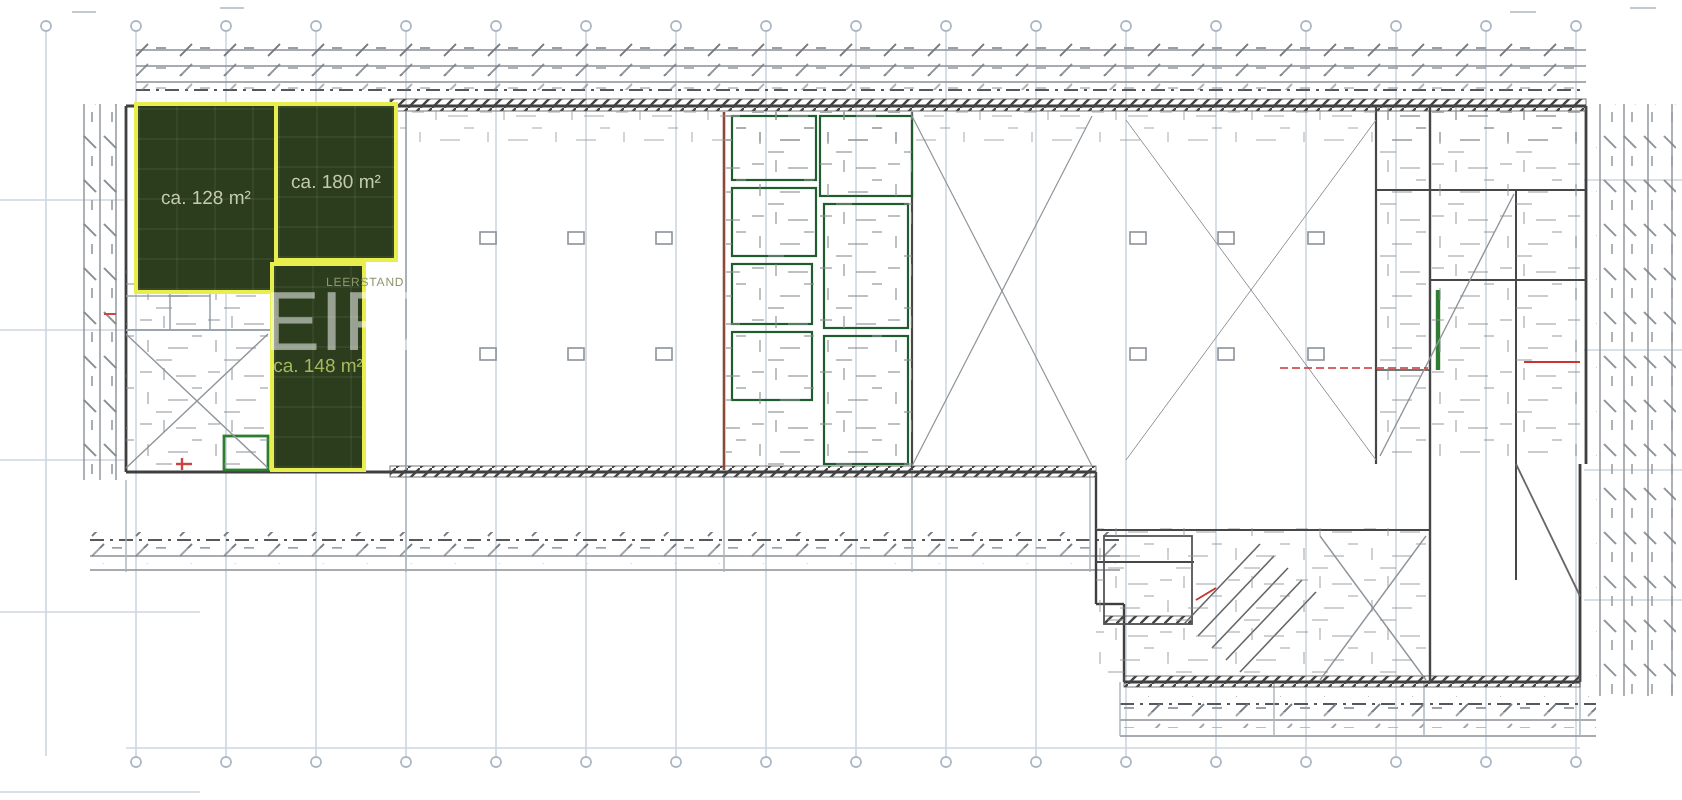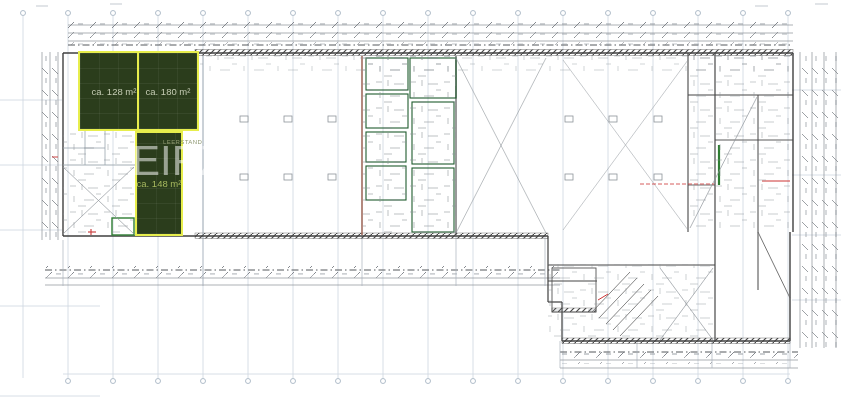--- a/index.html
+++ b/index.html
@@ -10,21 +10,21 @@
   #linework{position:absolute;left:0;top:0;}
   .room{
     position:absolute;box-sizing:border-box;z-index:2;
     background-color:#2b3d1c;
     background-image:
       repeating-linear-gradient(0deg, rgba(255,255,255,.06) 0 1px, transparent 1px 15px),
       repeating-linear-gradient(90deg, rgba(255,255,255,.05) 0 1px, transparent 1px 19px);
     border:2px solid #e7ee4d;
     display:flex;align-items:center;justify-content:center;
   }
-  #room-128{left:78px;top:51px;width:72px;height:80px;}
+  #room-128{left:67px;top:51px;width:72px;height:96px;}
   #room-120{left:137px;top:51px;width:62px;height:80px;}
   #room-148{left:135px;top:131px;width:48px;height:105px;}
   .area-label{font-size:9.5px;color:#c3cab2;white-space:nowrap;}
   #room-148 .area-label{color:#a6b85f;}
   .status-label{
     position:absolute;top:6px;left:26px;font-size:6px;letter-spacing:.4px;
     color:#8d976f;white-space:nowrap;
   }
   #watermark{
     position:absolute;left:116px;top:146px;width:91px;height:92px;overflow:hidden;

